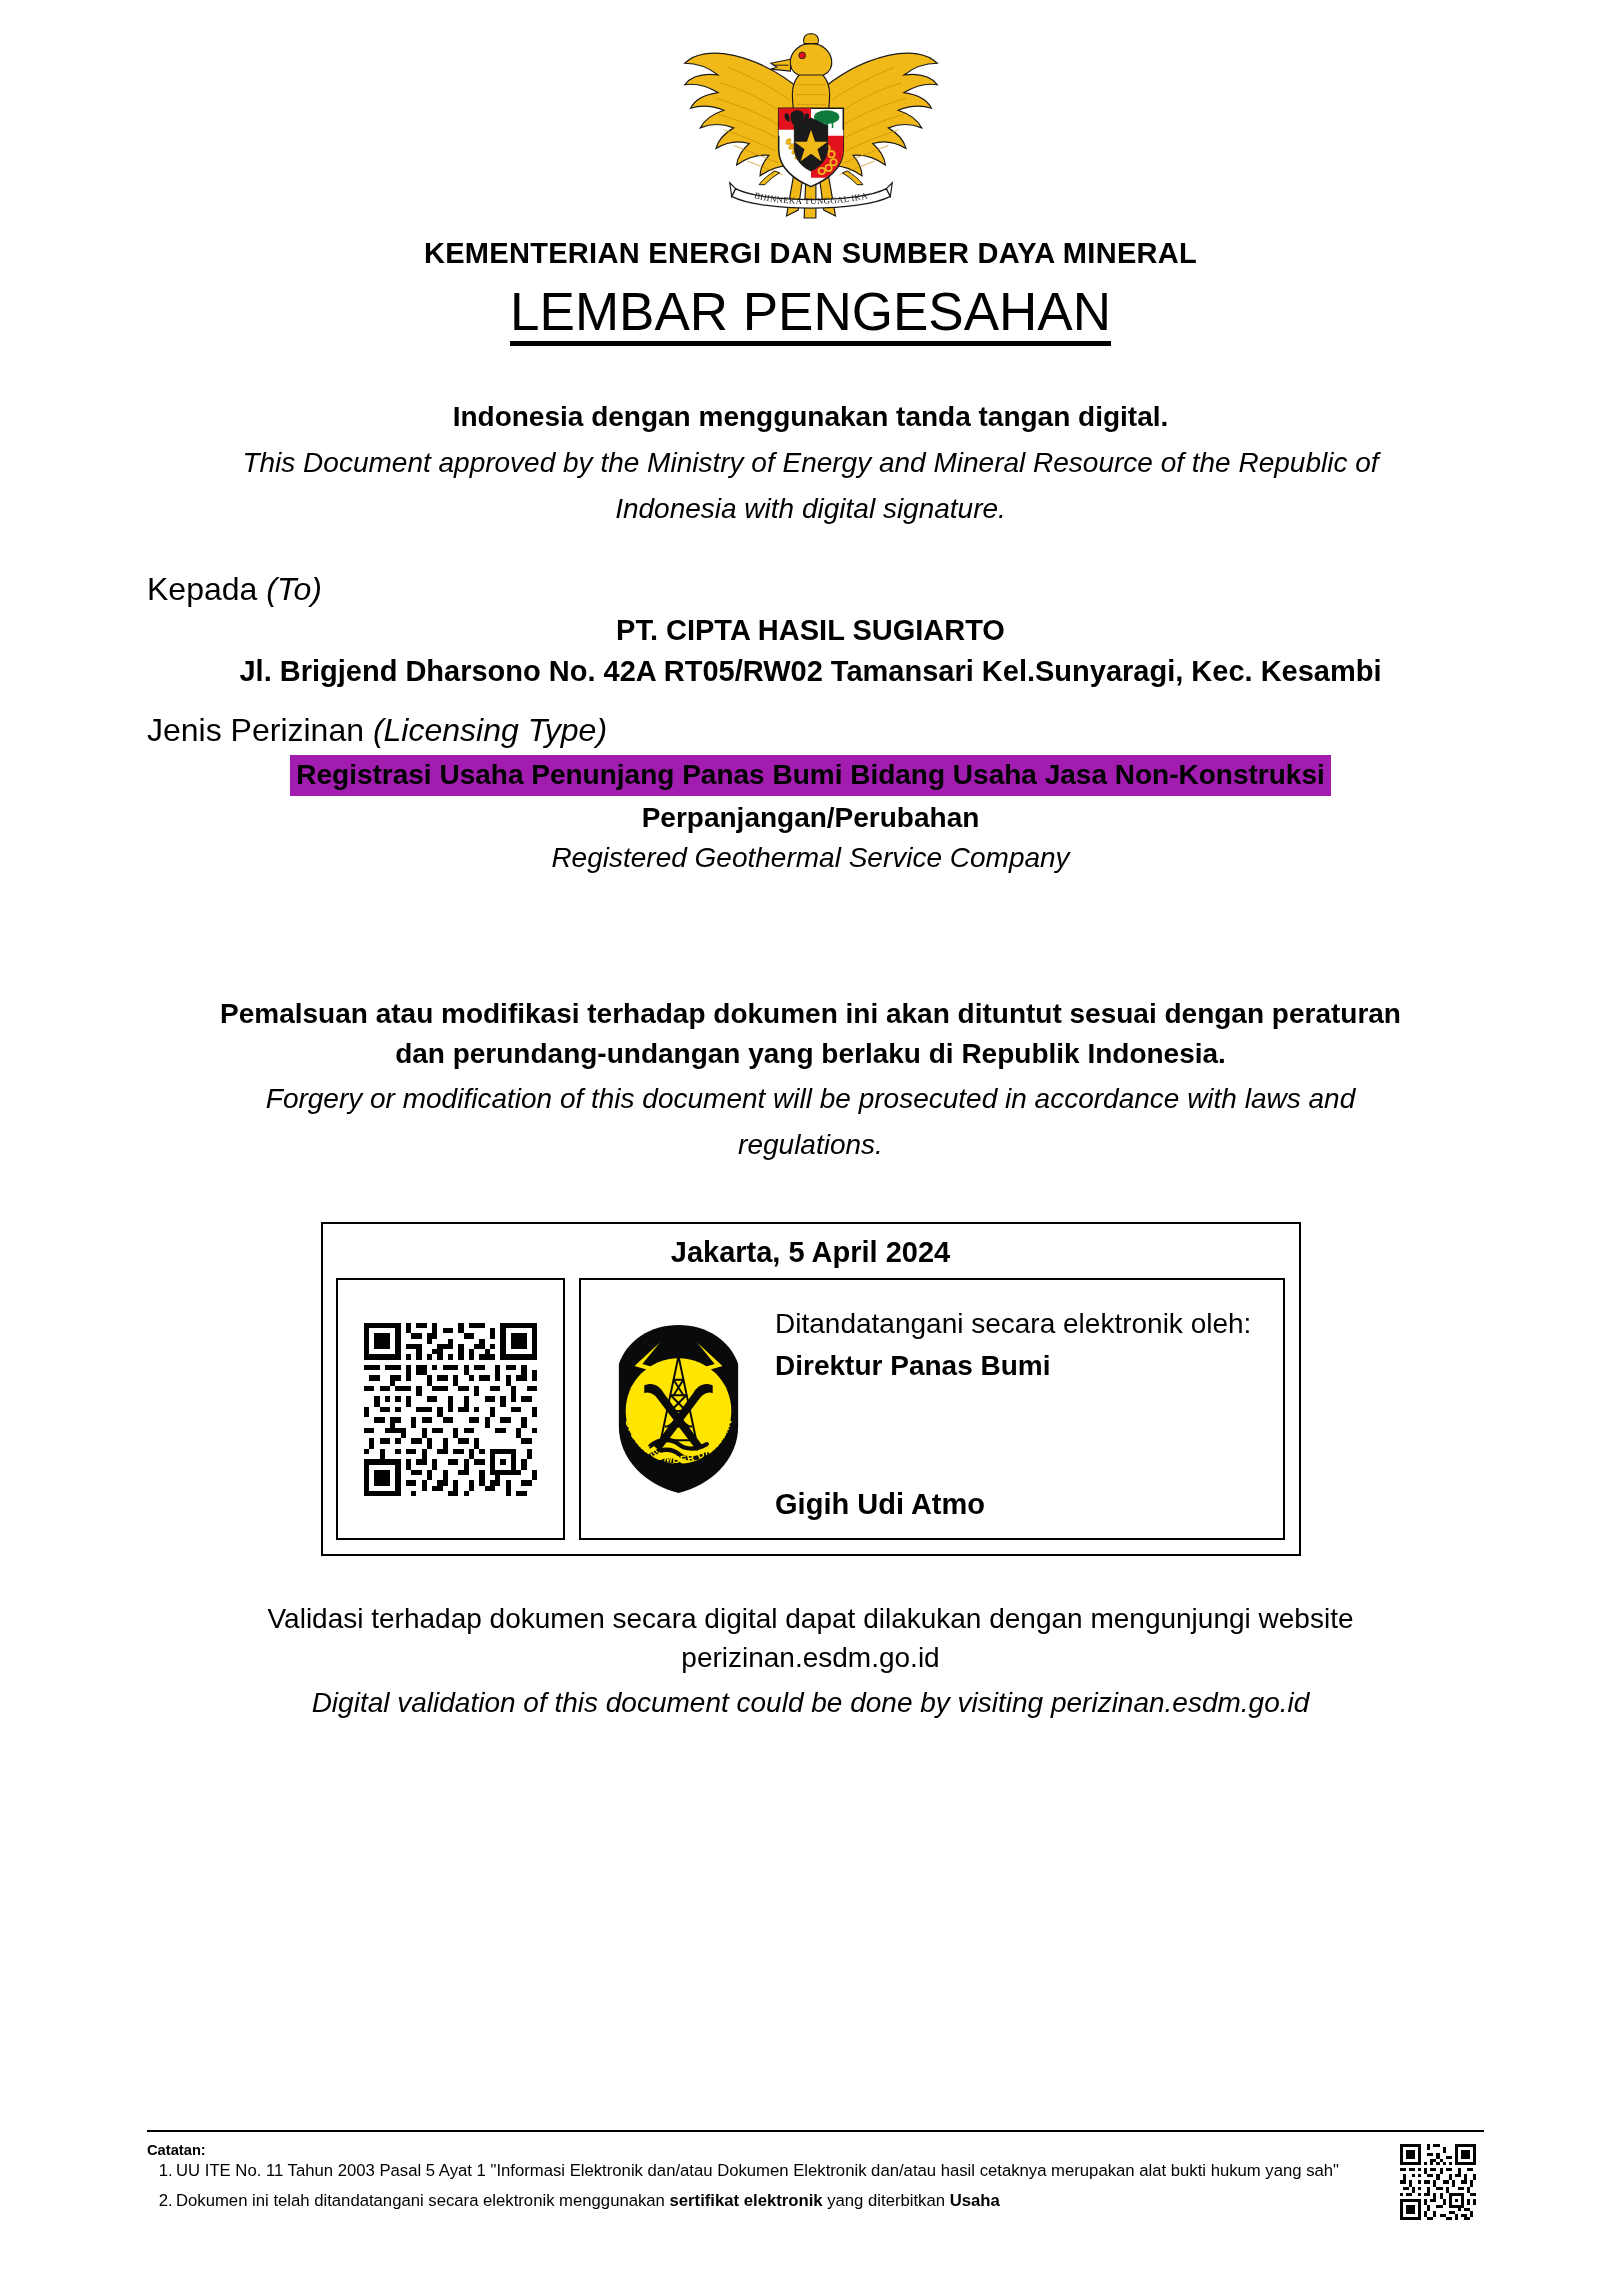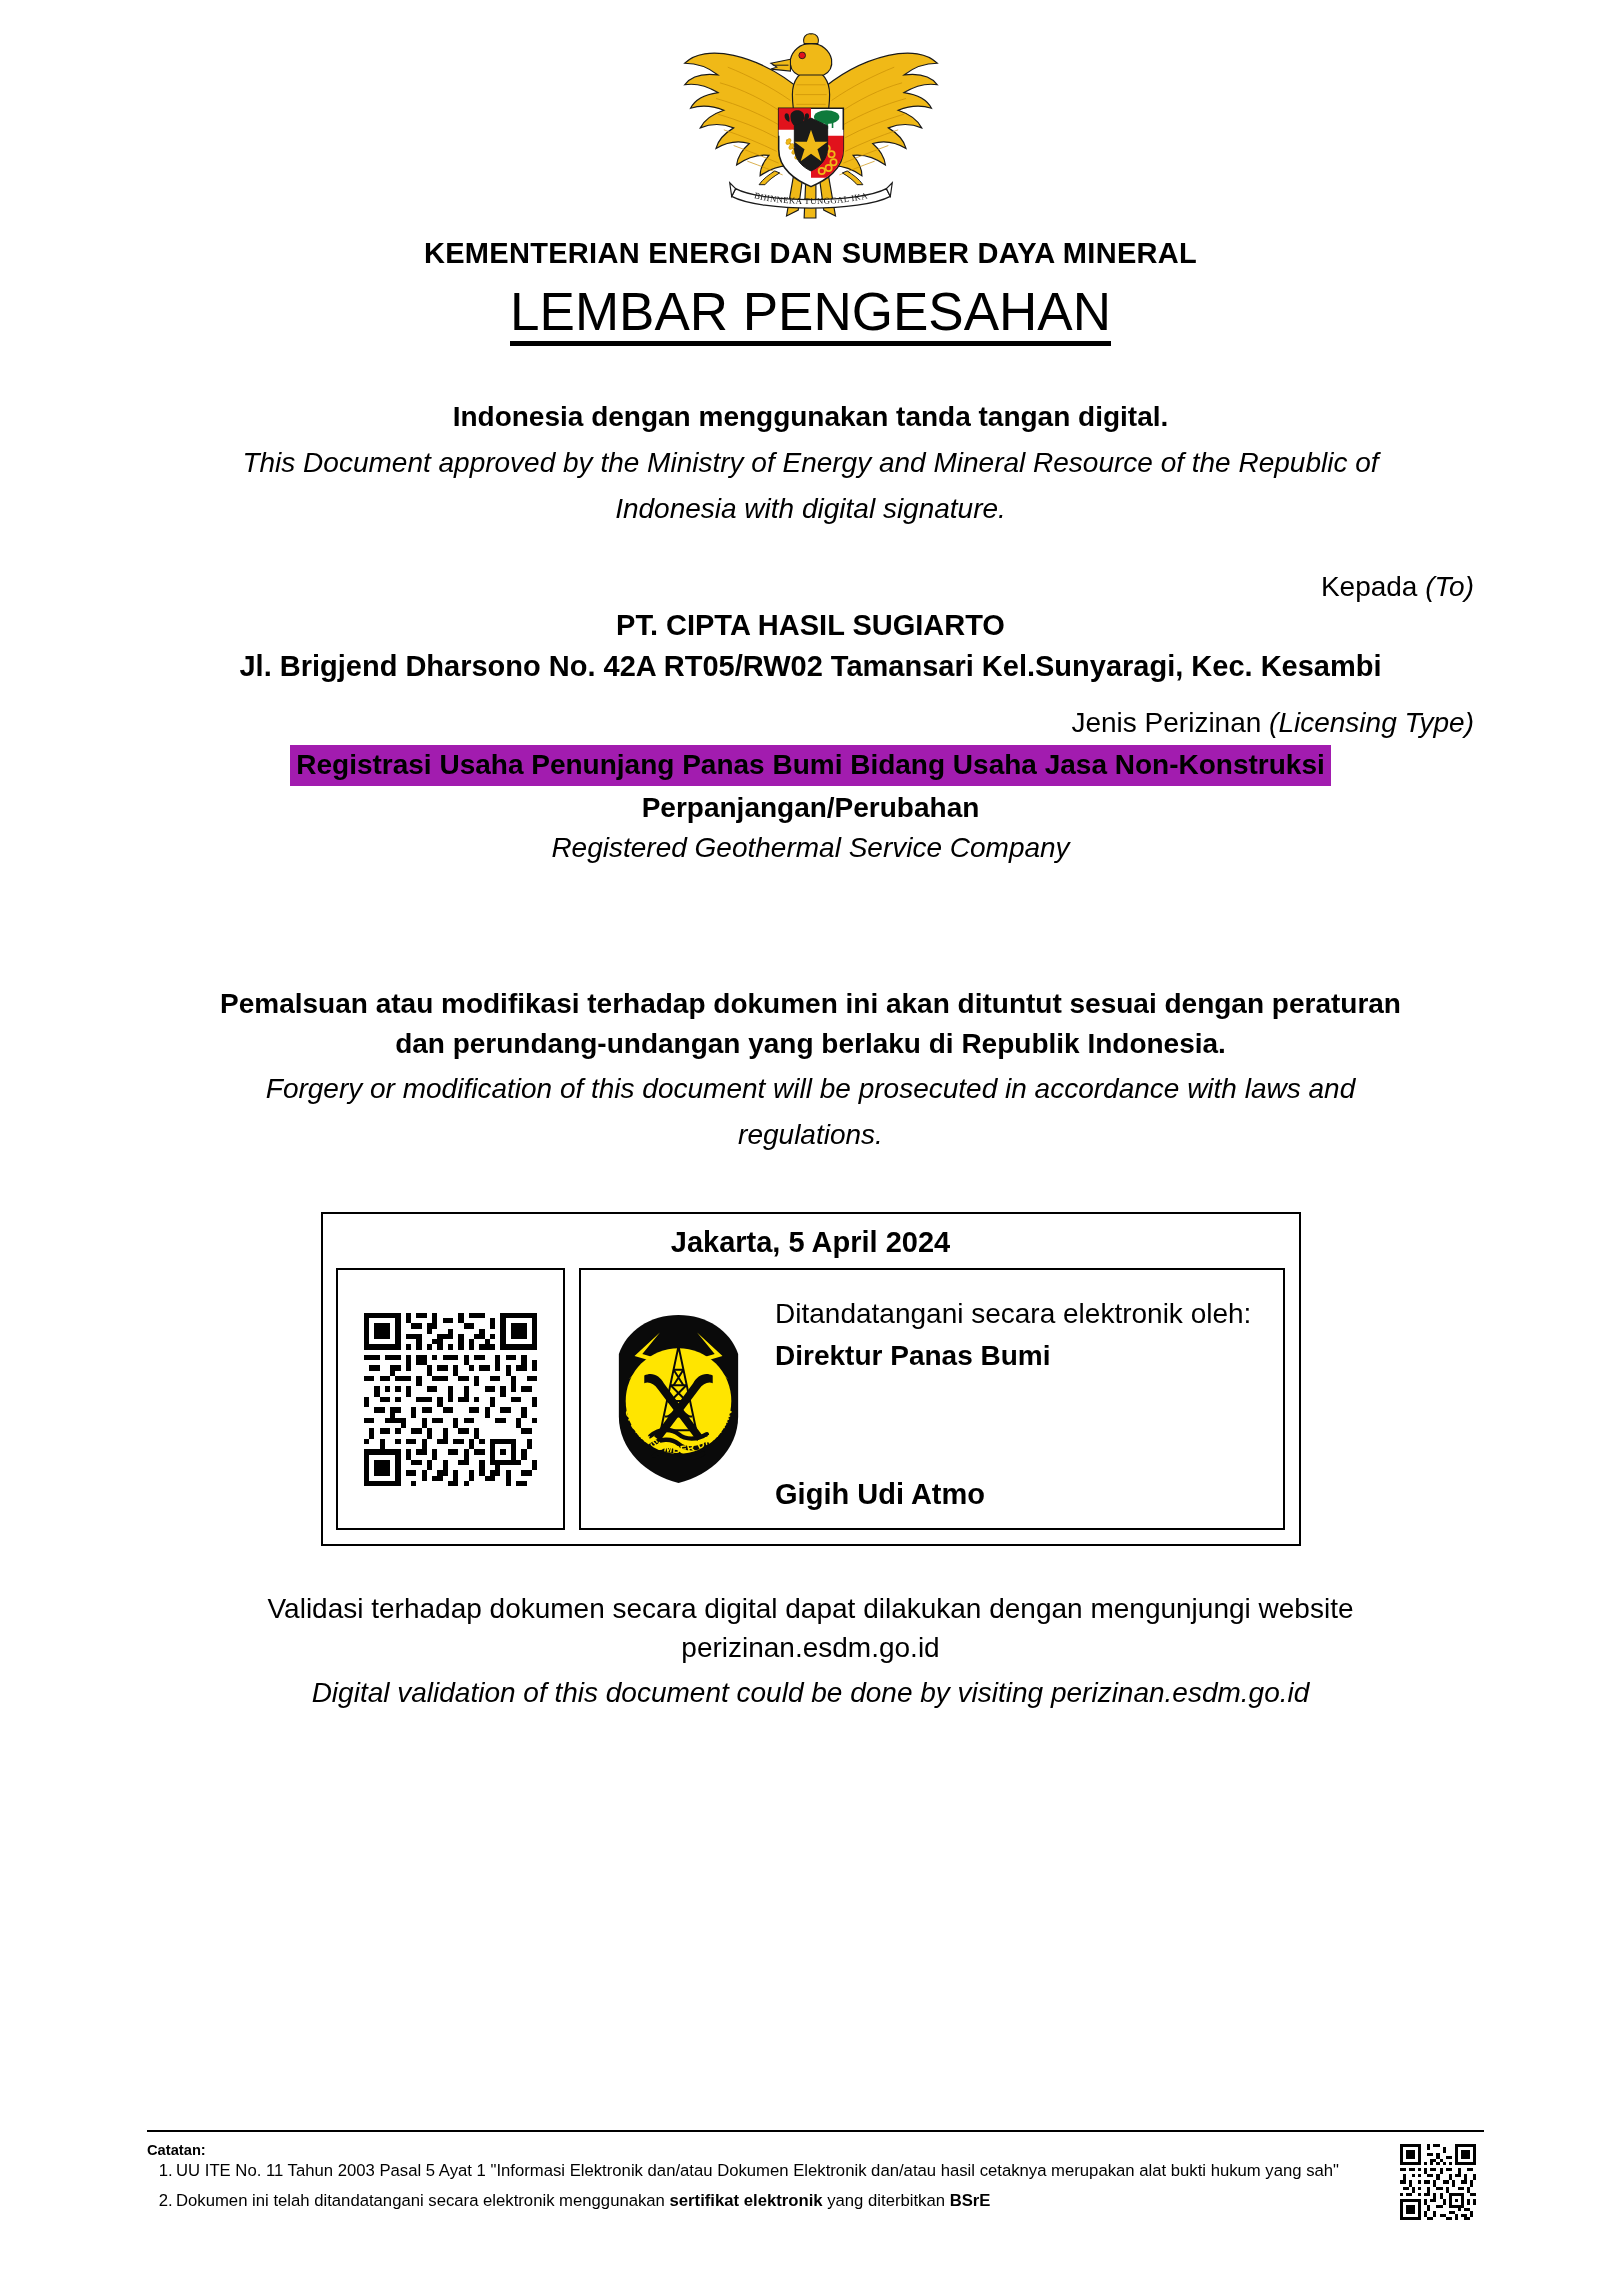--- a/index.html
+++ b/index.html
@@ -69,22 +69,22 @@
   .ital-en {
     font-style: italic;
     font-size: 28px;
   }
 
   .block-approval { margin-top: 51px; }
   .block-approval .ital-en { margin-top: 5.9px; }
 
   .block-to { margin-top: 43px; }
   .label-plain {
-    font-size: 28px;
-    text-align: right;
+    font-size: 32px;
+    text-align: left;
   }
   .label-plain i { font-style: italic; }
   .recipient-name {
     text-align: center;
     font-weight: bold;
     font-size: 29px;
     margin-top: 5.9px;
   }
   .recipient-addr {
     text-align: center;
@@ -664,21 +664,21 @@
         <div class="catatan-label">Catatan:</div>
 
         <div class="note-item">
           <div class="note-num">1.</div>
           <div class="note-body">UU ITE No. 11 Tahun 2003 Pasal 5 Ayat 1 "Informasi Elektronik dan/atau Dokumen Elektronik dan/atau hasil cetaknya merupakan alat bukti hukum yang sah"</div>
         </div>
 
         <div class="note-item">
           <div class="note-num">2.</div>
           <div class="note-body">
-            <span>Dokumen ini telah ditandatangani secara elektronik menggunakan </span><b>sertifikat elektronik</b><span> yang diterbitkan </span><b>BSrE</b>
+            <span>Dokumen ini telah ditandatangani secara elektronik menggunakan </span><b>sertifikat elektronik</b><span> yang diterbitkan </span><b>Usaha</b>
           </div>
         </div>
       </div>
 
       <div class="qr-footer-holder">
         <svg class="qr-footer" viewBox="0 0 25 25" shape-rendering="crispEdges">
           <rect width="25" height="25" fill="#fff"></rect>
           <g fill="#000">
             <rect x="0" y="0" width="7" height="1"></rect>
               <rect x="0" y="6" width="7" height="1"></rect>

